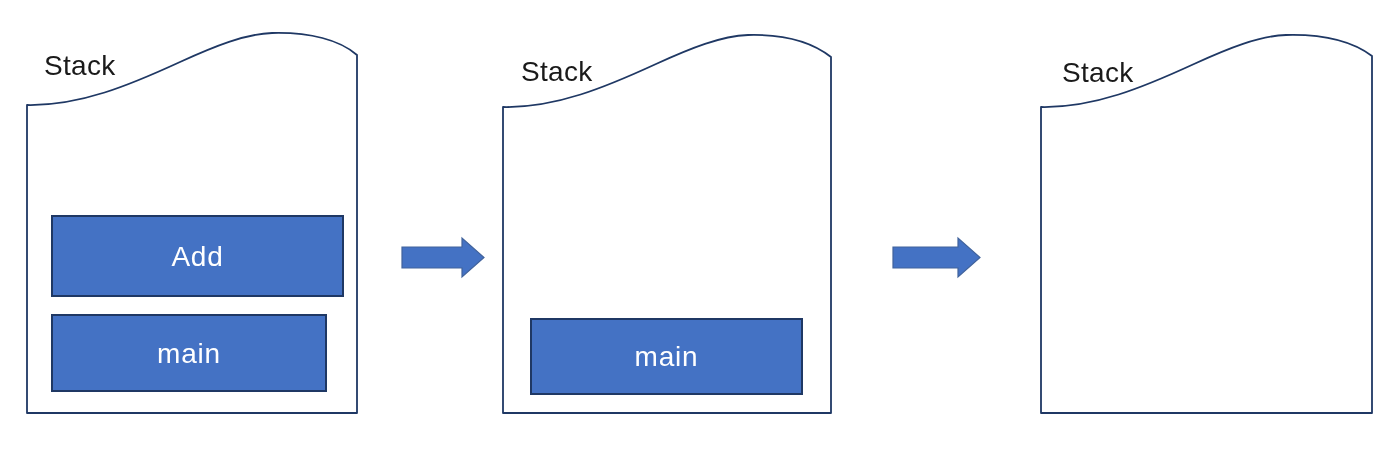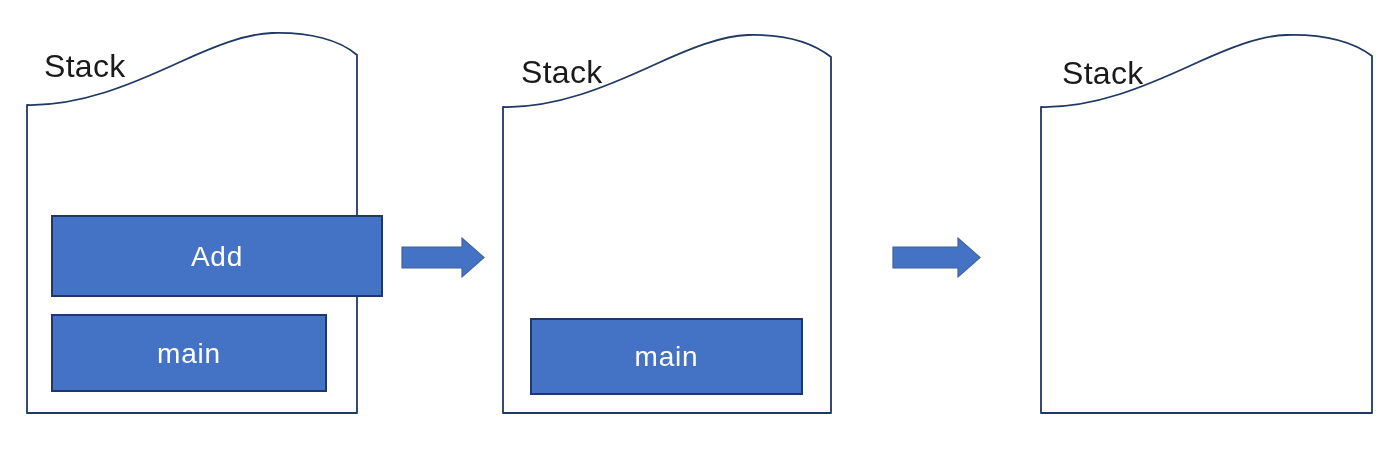--- a/index.html
+++ b/index.html
@@ -23,21 +23,21 @@
     stroke-width: 1.8;
     stroke-linejoin: round;
   }
   .block-arrow {
     stroke: #41639C;
     stroke-width: 1.2;
     stroke-linejoin: miter;
   }
   .stack-label {
     position: absolute;
-    font-size: 32px;
+    font-size: 28px;
     line-height: 26px;
     color: #1a1a1a;
     letter-spacing: 0.3px;
     white-space: nowrap;
   }
   .frame {
     position: absolute;
     background: #4472C4;
     border: 2.5px solid #1F3864;
     display: flex;
@@ -67,21 +67,21 @@
 
     <path class="container-shape" d="M 1041 413 L 1041 107 C 1094 108 1144 87 1194 64 C 1229 48 1259 36 1286 35 C 1324 34 1352 41 1372 56 L 1372 413 Z" stroke="#1F3864"></path>
 
     <polygon class="block-arrow" points="402,247 462,247 462,238 484,257.5 462,277 462,268 402,268" fill="#4472C4"></polygon>
 
     <polygon class="block-arrow" points="893,247 958,247 958,238 980,257.5 958,277 958,268 893,268" fill="#4472C4"></polygon>
   </svg>
 
   <div class="stack-label" style="left:44px; top:53px;">Stack</div>
 
-  <div class="frame" style="left:51px; top:215px; width:332px; height:82px;">
+  <div class="frame" style="left:51px; top:215px; width:293px; height:82px;">
     <div class="frame-line">Add</div>
   </div>
 
   <div class="frame" style="left:51px; top:314px; width:276px; height:78px;">
     <div class="frame-line">main</div>
   </div>
 
   <div class="stack-label" style="left:521px; top:59px;">Stack</div>
 
   <div class="frame" style="left:530px; top:318px; width:273px; height:77px;">

